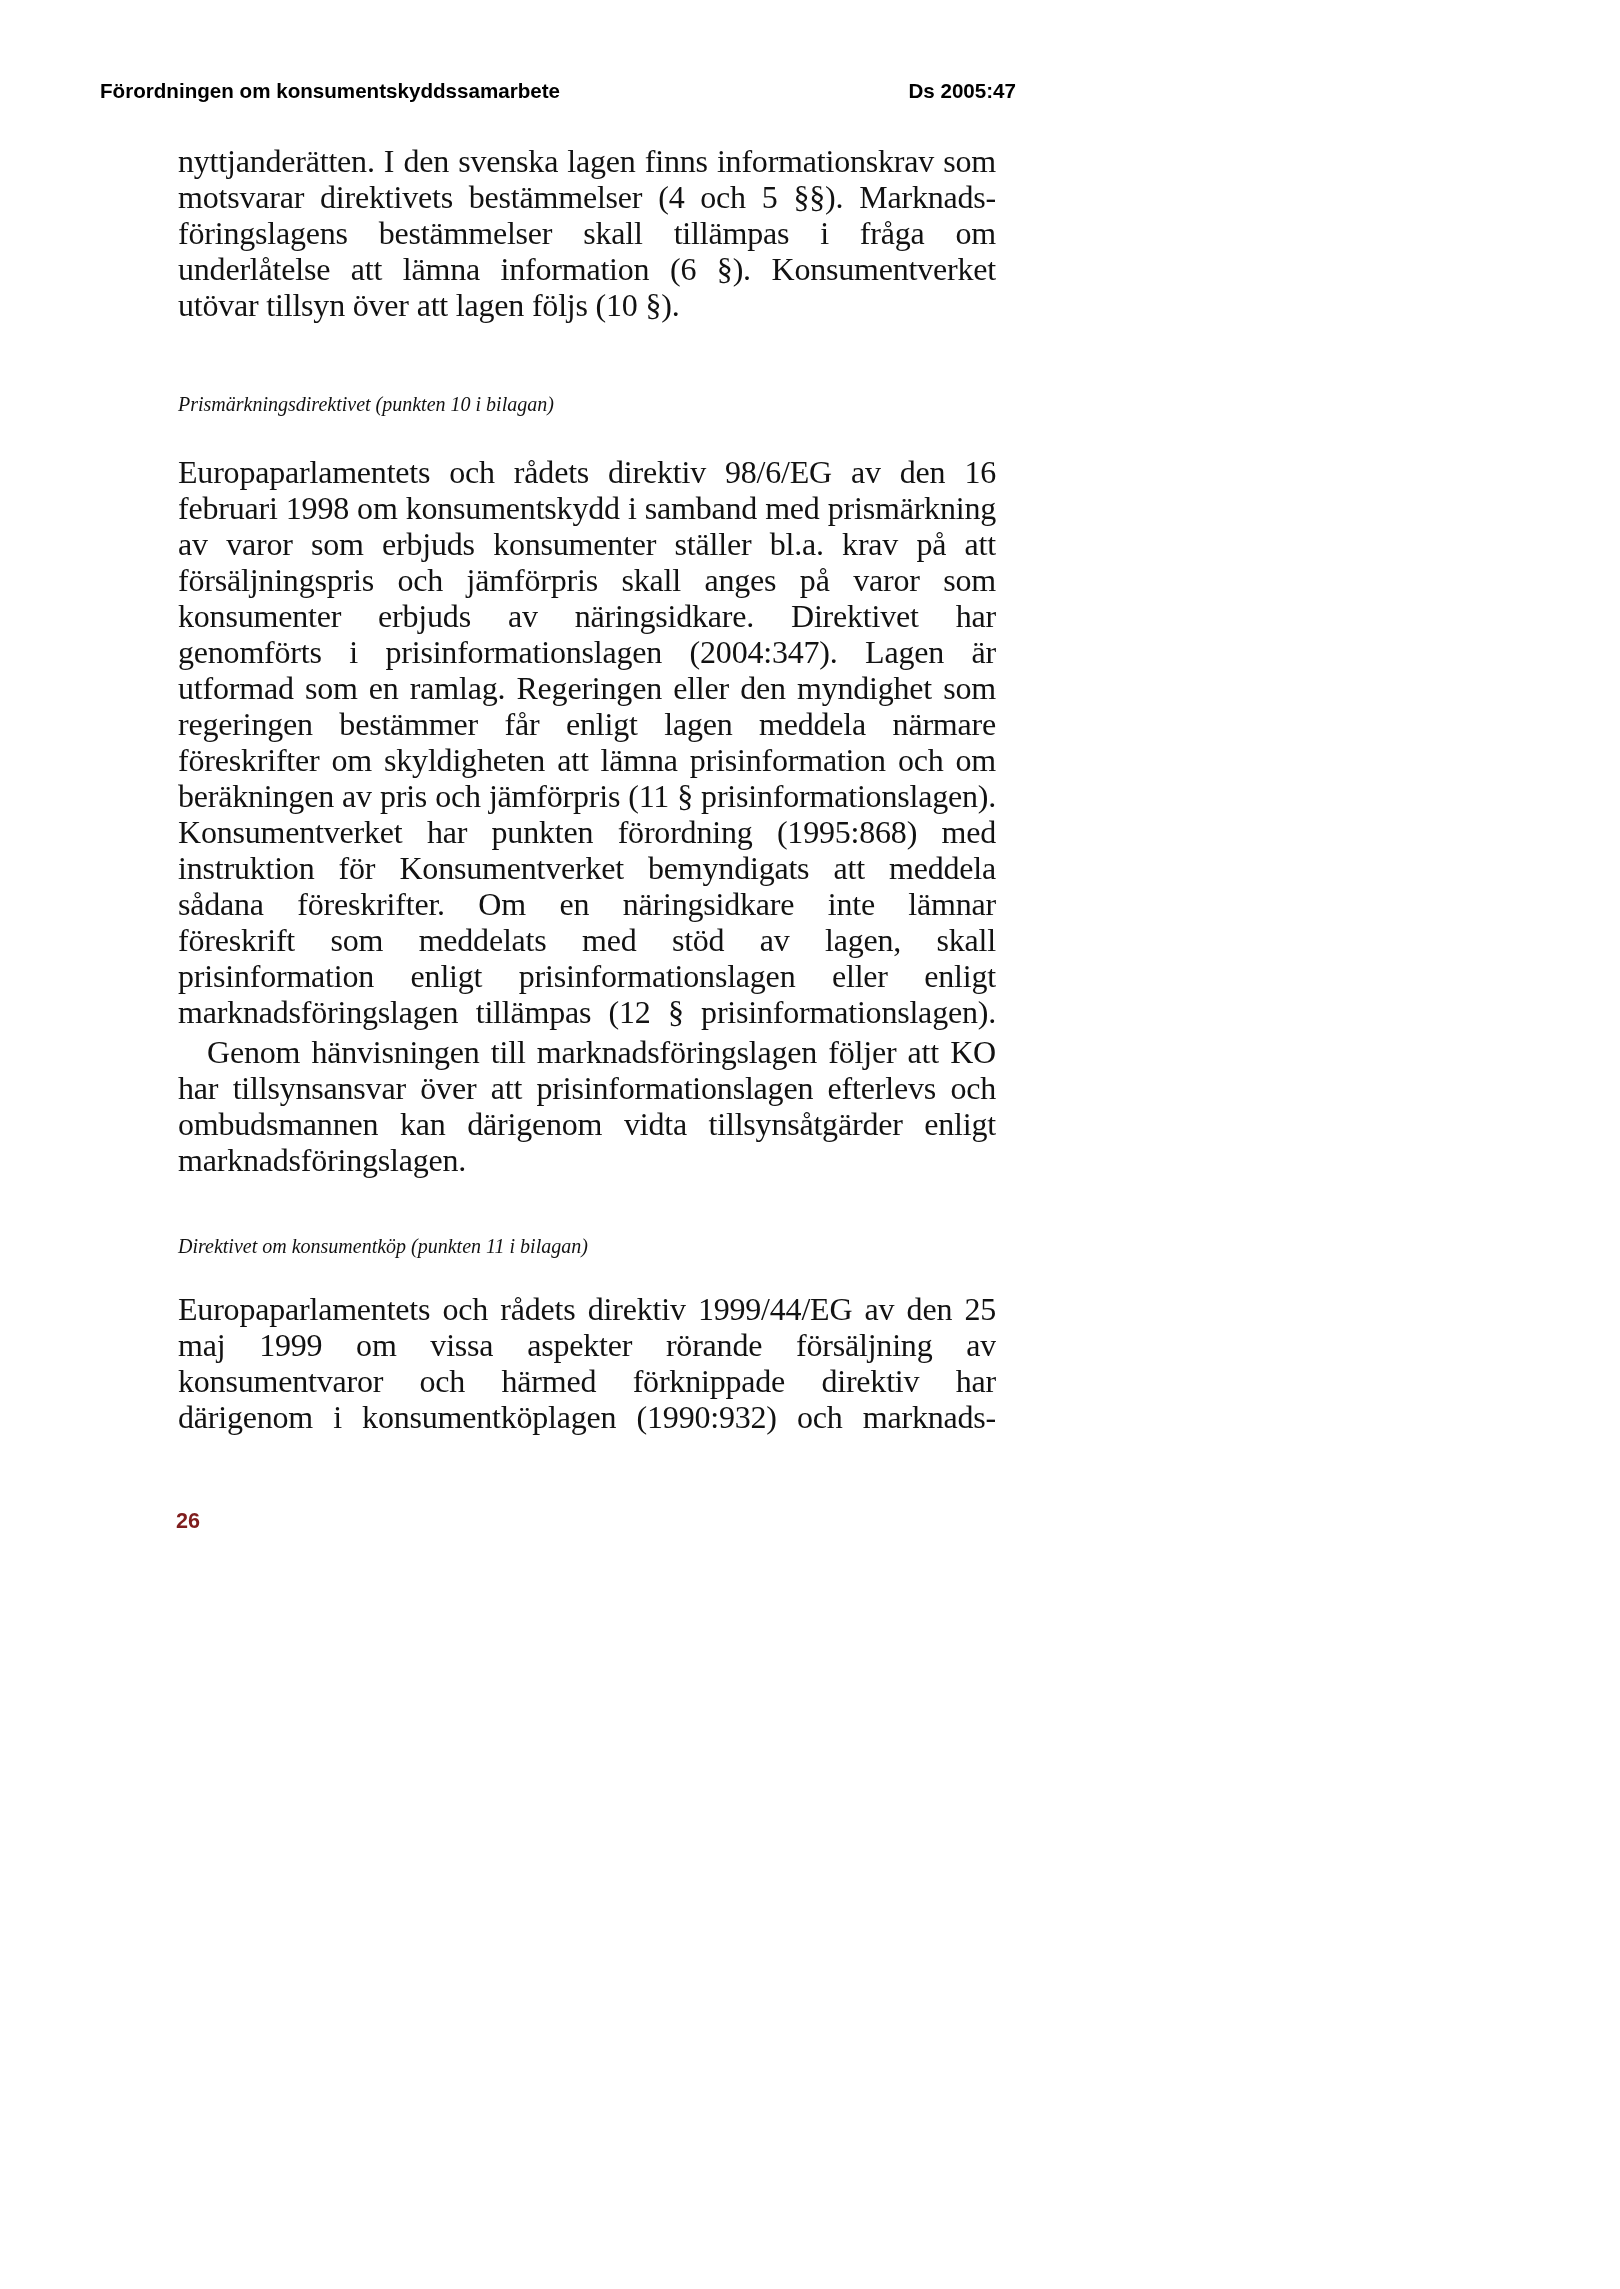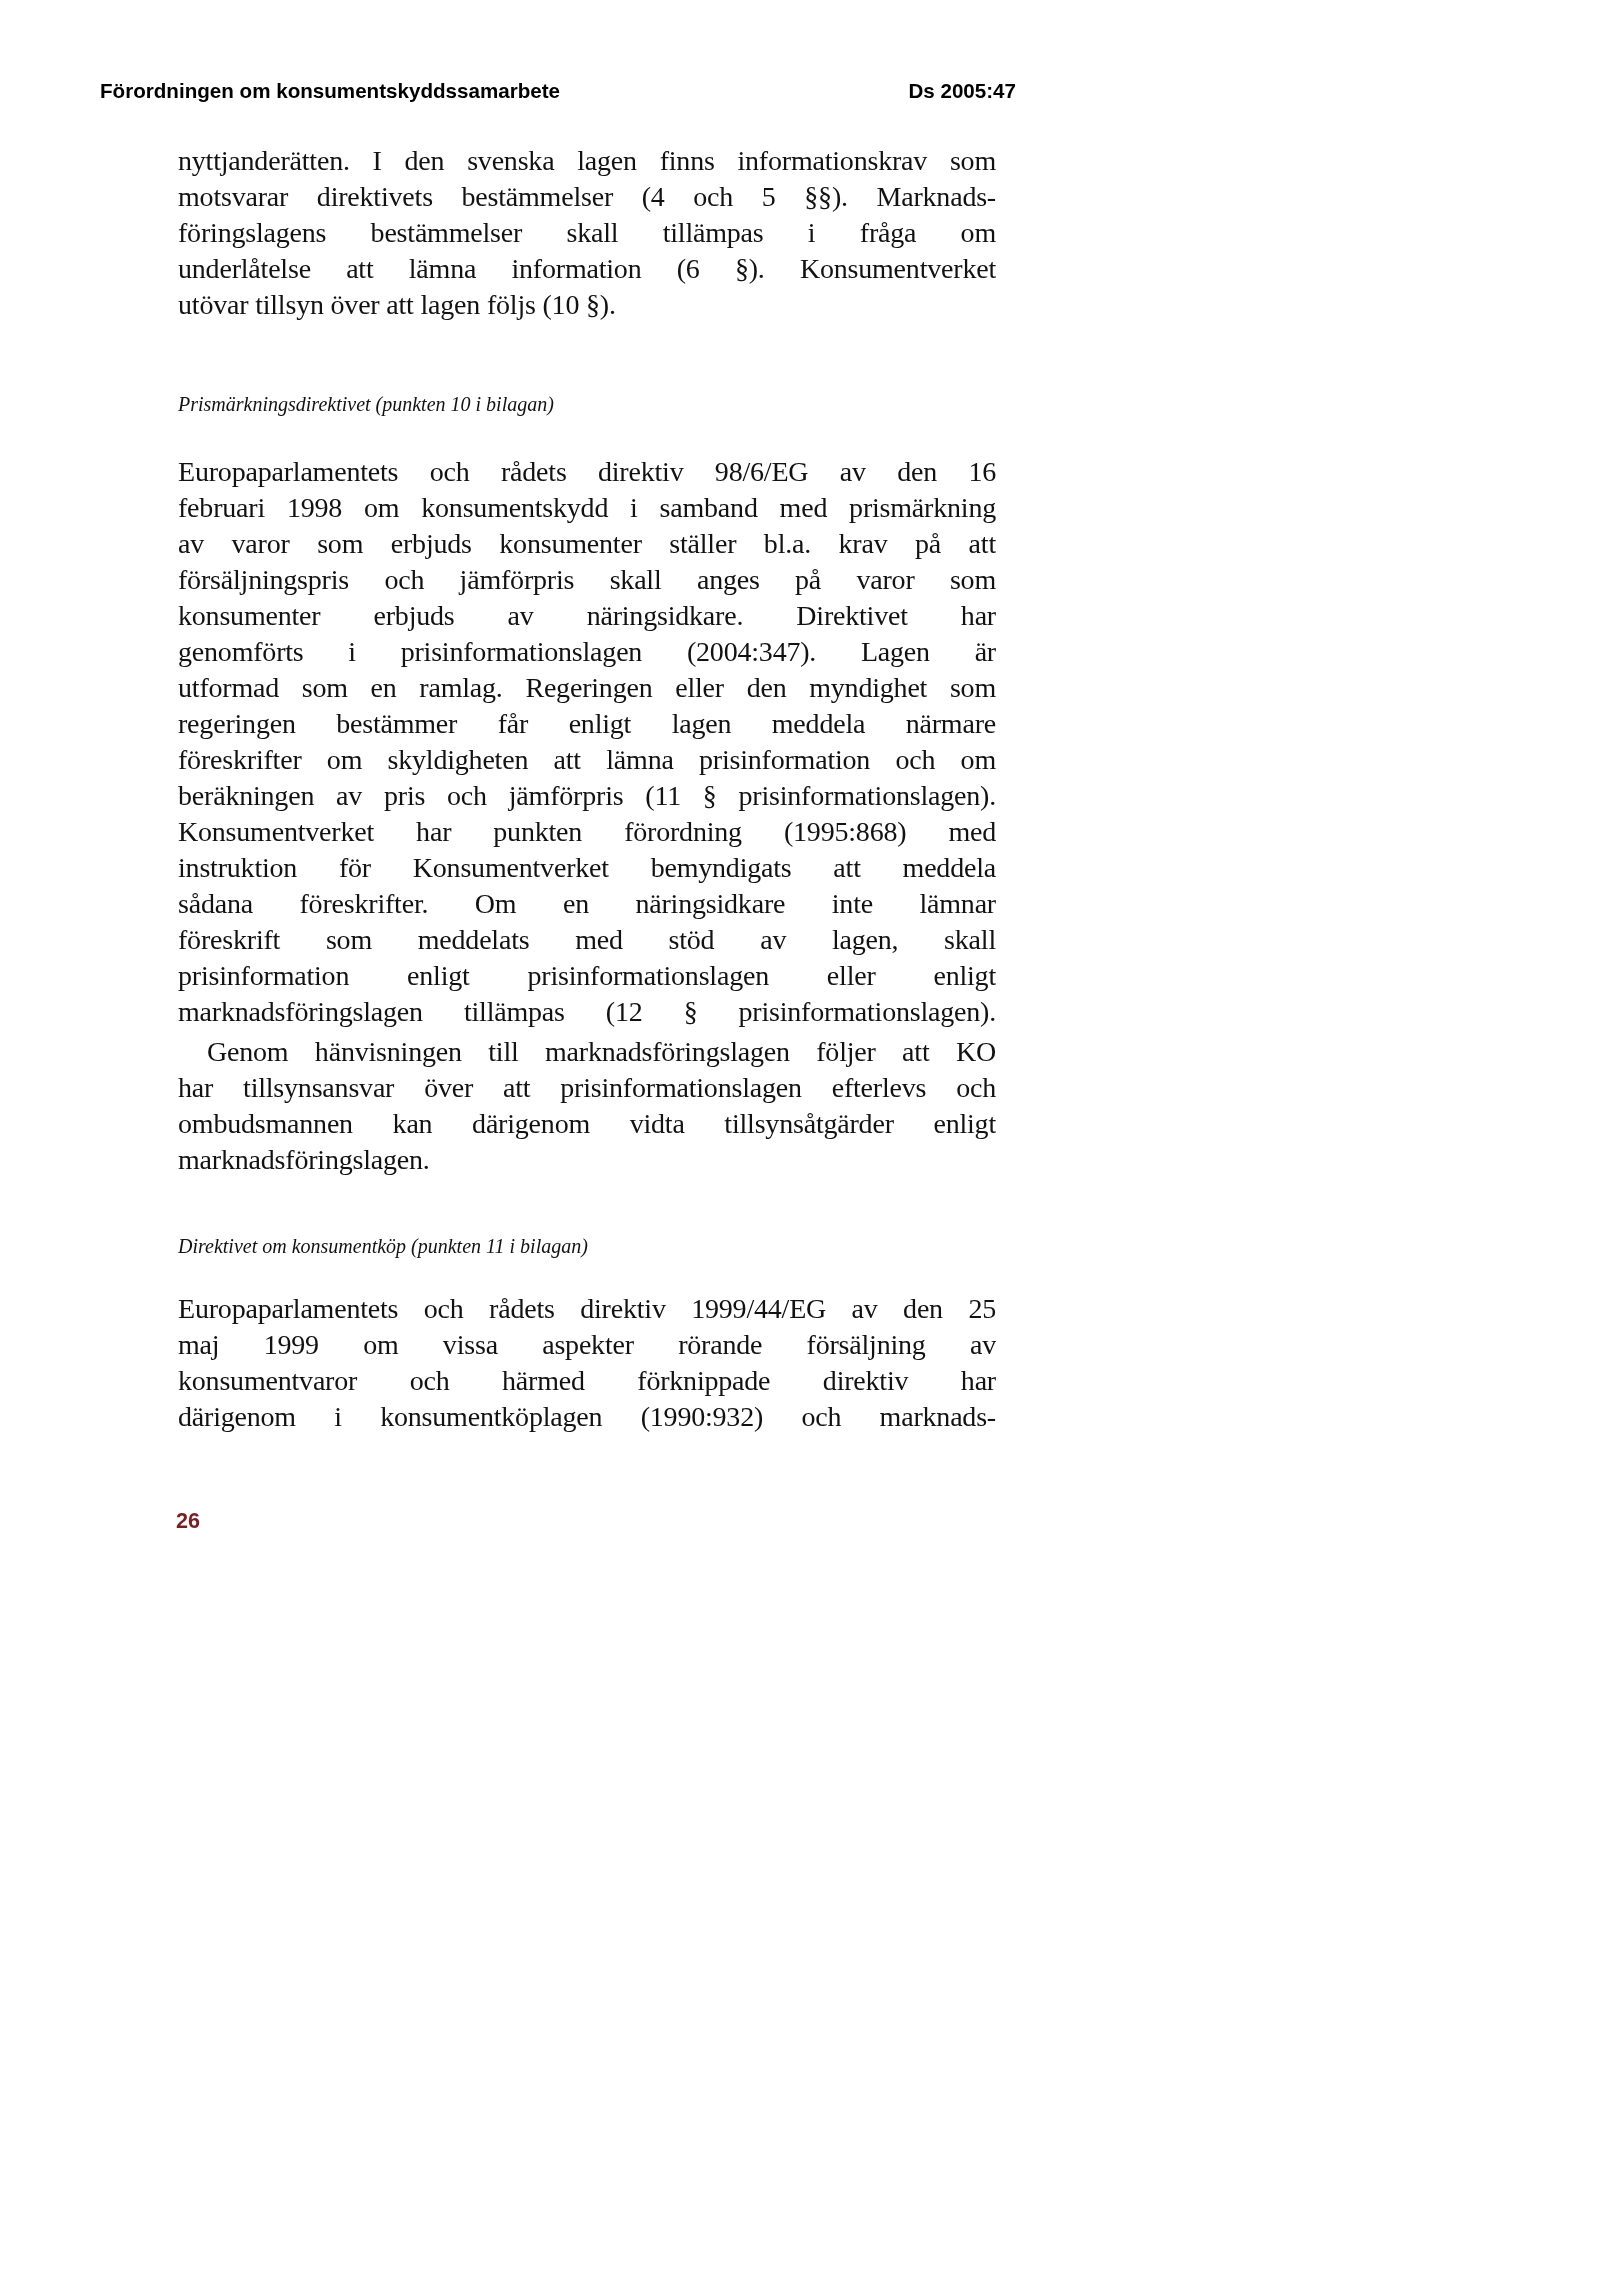--- a/index.html
+++ b/index.html
@@ -31,21 +31,21 @@
     color: #000000;
     white-space: nowrap;
     margin-left: 20px;
   }
   
   .para {
     position: absolute;
     left: 178px;
     width: 818px;
     font-family: "Liberation Serif", serif;
-    font-size: 28px;
+    font-size: 32px;
     line-height: 36px;
     letter-spacing: -0.2px;
     color: #121212;
   }
   .para .line {
     height: 36px;
     overflow: hidden;
     text-align: justify;
     text-align-last: justify;
   }

